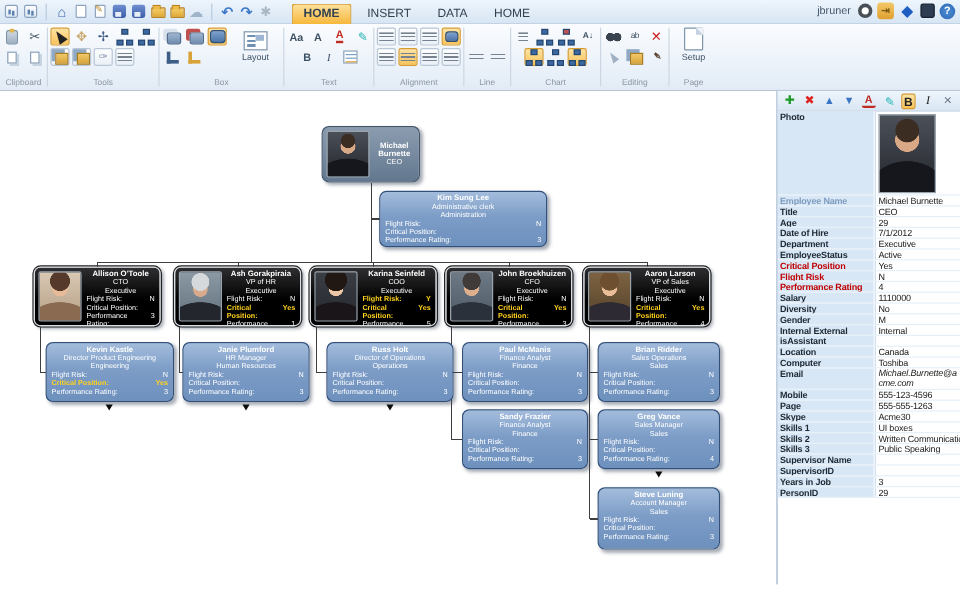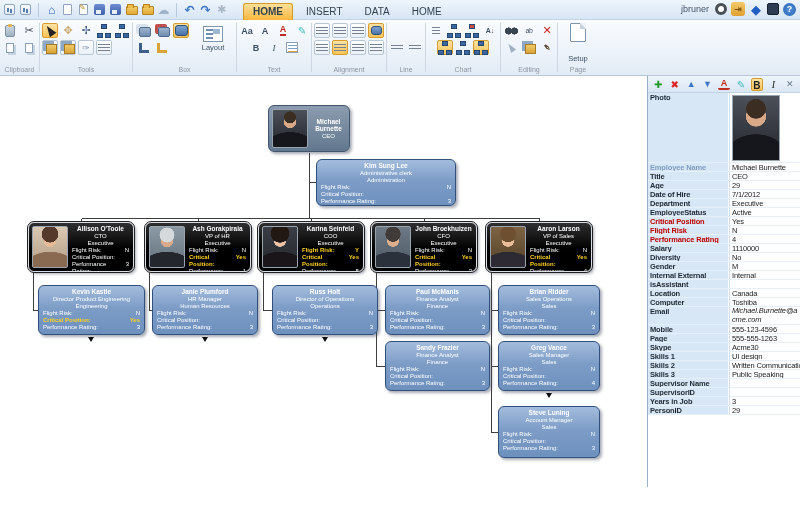--- a/index.html
+++ b/index.html
@@ -79,21 +79,21 @@
   .redA { color:#c02a21; font-weight:bold; border-bottom:2px solid #c02a21; line-height:9px; }
   .hlpen { color:#2ab6b6; font-size:10px; transform:rotate(90deg); }
   .formic { width:12px; height:11px; background:#fff; border:1px solid #8aa0b8; position:relative; }
   .formic::after{ content:""; position:absolute; left:1px; top:2px; width:9px; height:1px; background:#7aa0c8; box-shadow:0 3px 0 #7aa0c8, 0 6px 0 #e4a23c; }
   .binoc { width:13px; height:8px; background:radial-gradient(circle at 28% 50%, #3a4450 0 34%, transparent 36%), radial-gradient(circle at 72% 50%, #3a4450 0 34%, transparent 36%); }
   .abc { font-size:7px; color:#3d5166; letter-spacing:-0.5px; }
   .redX { color:#cc1f1f; font-weight:bold; font-size:11px; }
   .dropper { color:#5a4632; font-size:10px; transform:rotate(45deg); }
   .graycur { width:0; height:0; border-left:3px solid transparent; border-right:3px solid transparent; border-bottom:9px solid #9fb0c2; transform:rotate(-35deg); }
   .minibox2 { width:11px; height:10px; background:linear-gradient(180deg,#f0c96a,#d9a337); border:1px solid #a87c20; box-shadow:-3px -3px 0 #8fa8c4; margin:3px 0 0 3px; }
-  .setupbtn { display:flex; flex-direction:column; align-items:center; gap:12px; width:36px; }
+  .setupbtn { display:flex; flex-direction:column; align-items:center; gap:1px; width:36px; }
   .pageic { width:16px; height:19px; background:#fff; border:1px solid #7e94ac; position:relative; border-radius:1px; }
   .pageic::before { content:""; position:absolute; right:-1px; top:-1px; border-left:6px solid #c6d2e0; border-top:6px solid #eef3f9; }
   .sortAZ { font-size:7px; color:#3d5166; font-weight:bold; }
 
   
   .main { position:absolute; left:0; top:76px; width:800px; height:411px; }
   .canvas { position:absolute; left:0; top:0; width:646px; height:411px; background:#fff; overflow:hidden; }
   #connector-svg { position:absolute; left:0; top:0; }
 
   
@@ -872,21 +872,21 @@
           <div class="prow">
             <div class="plabel">Page</div>
             <div class="pvalue">555-555-1263</div>
           </div>
           <div class="prow">
             <div class="plabel">Skype</div>
             <div class="pvalue">Acme30</div>
           </div>
           <div class="prow">
             <div class="plabel">Skills 1</div>
-            <div class="pvalue">UI design</div>
+            <div class="pvalue">UI boxes</div>
           </div>
           <div class="prow">
             <div class="plabel">Skills 2</div>
             <div class="pvalue">Written Communication</div>
           </div>
           <div class="prow">
             <div class="plabel">Skills 3</div>
             <div class="pvalue">Public Speaking</div>
           </div>
           <div class="prow">

